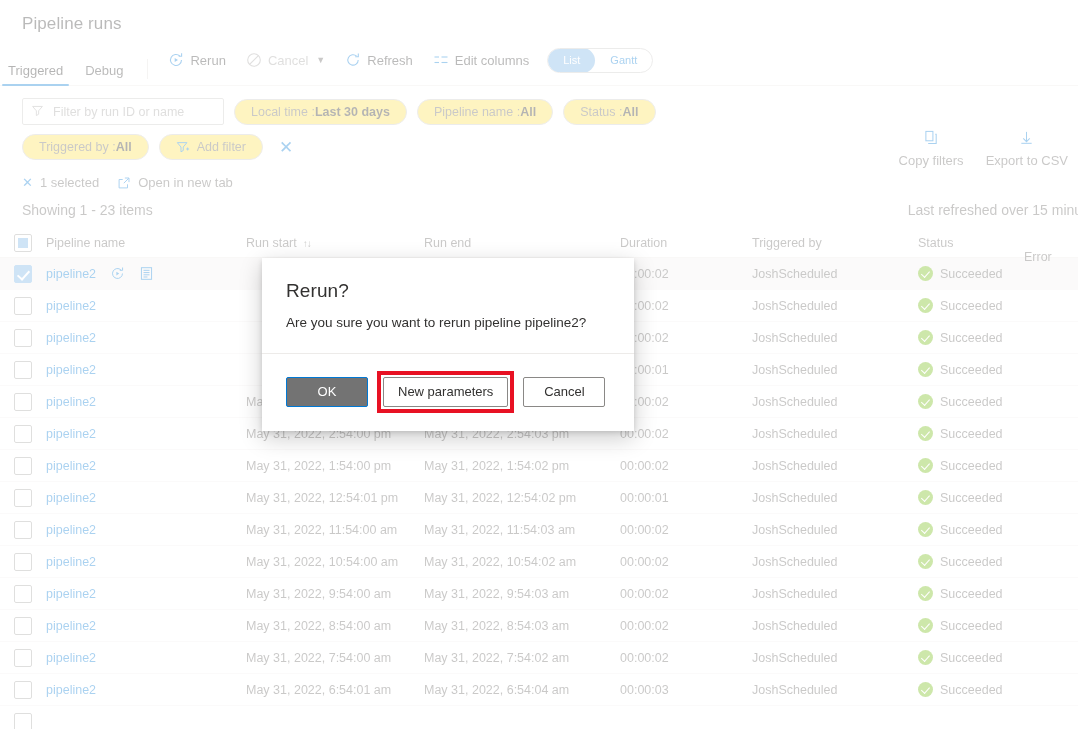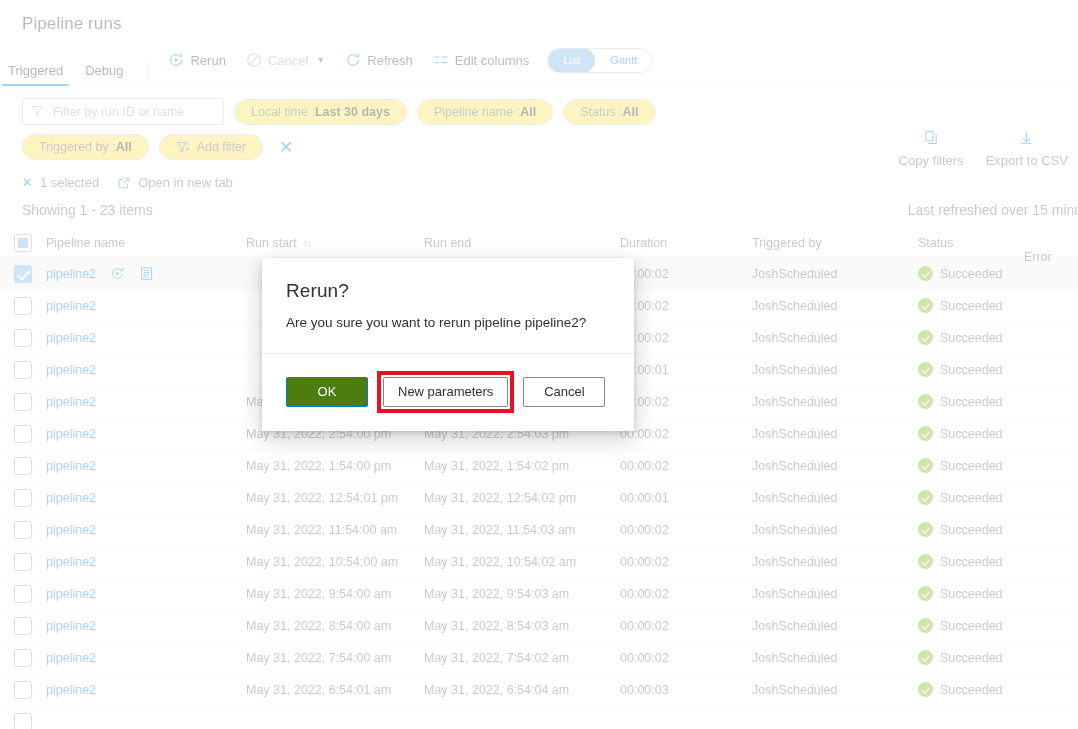--- a/index.html
+++ b/index.html
@@ -211,21 +211,21 @@
     padding: 17px 24px 18px 24px;
     display: flex; gap: 9px; align-items: center;
   }
   .btn {
     height: 30px; min-width: 82px;
     font-size: 13px; font-family: inherit;
     border-radius: 2px; cursor: pointer;
     display: inline-flex; align-items: center; justify-content: center;
     padding: 0 14px;
   }
-  .btn-primary { background: #4d7c0f; color: #fff; border: 1px solid #0078d4; }
+  .btn-primary { background: #737373; color: #fff; border: 1px solid #0078d4; }
   .btn-default { background: #fff; color: #323130; border: 1px solid #8a8886; }
   .btn-wrap-highlight {
     border: 4px solid #e81123;
     padding: 2px;
     display: inline-flex;
   }
   .btn-wrap-highlight .btn { min-width: 118px; }
 </style>
 </head>
 <body>

